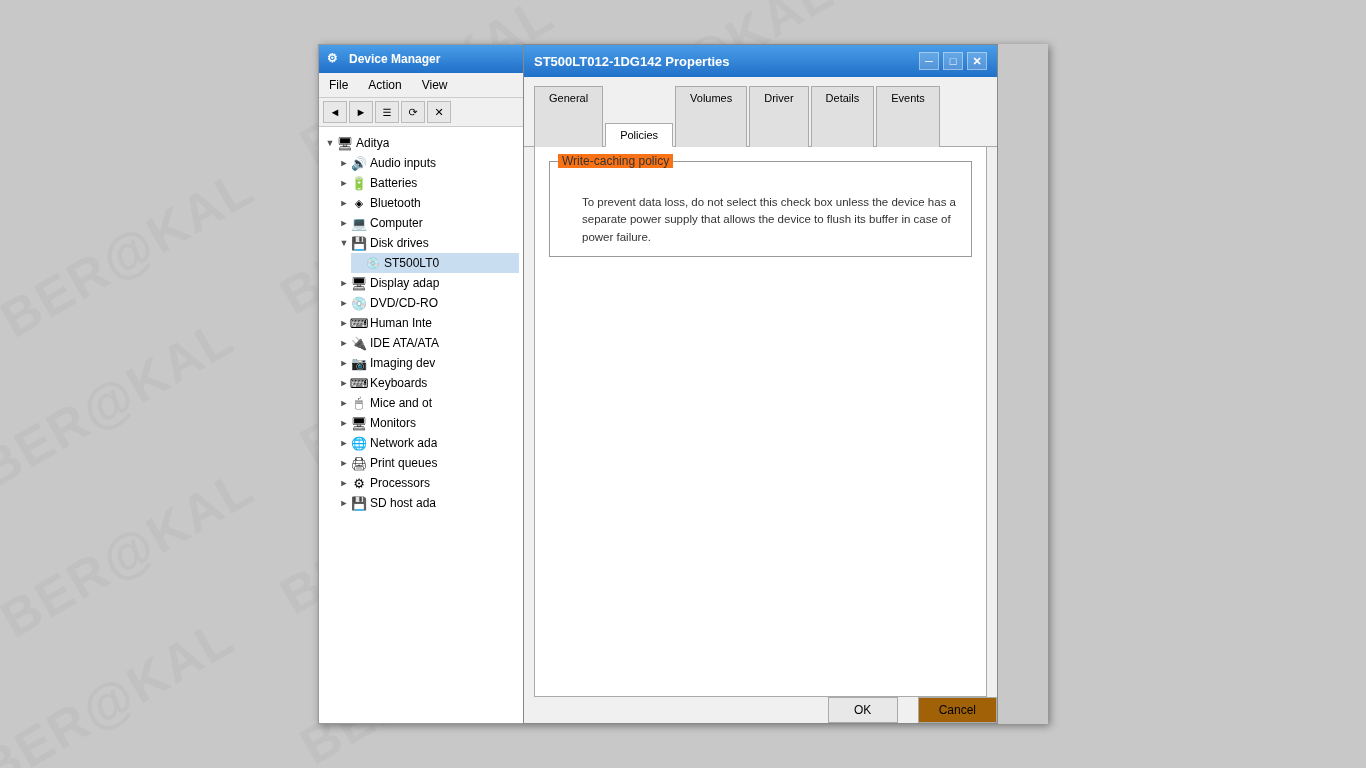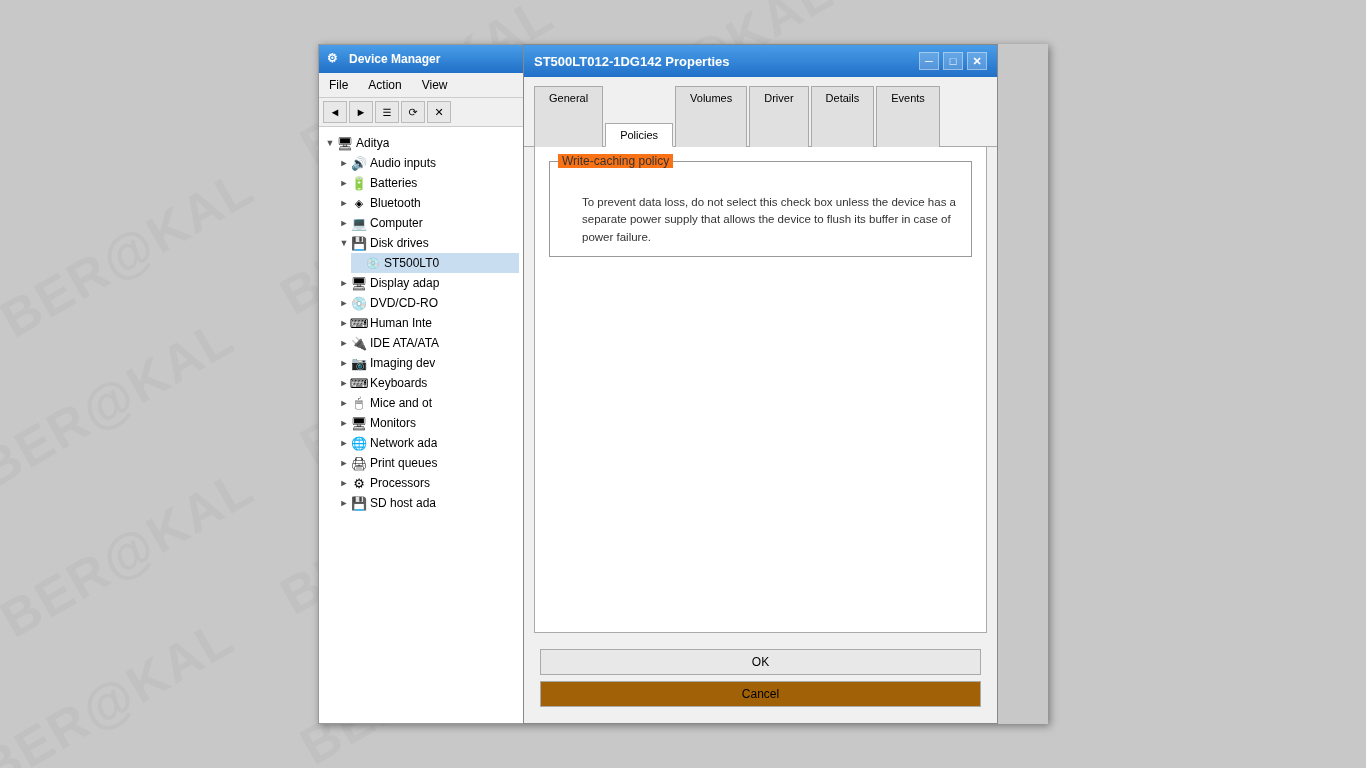--- a/index.html
+++ b/index.html
@@ -306,26 +306,25 @@
 
     .option-description {
       font-size: 11.5px;
       color: #333;
       margin-left: 20px;
       margin-top: 4px;
       line-height: 1.5;
     }
 
     .prop-footer {
-      padding: 16px;
+      padding: 0;
       display: flex;
       justify-content: flex-end;
-      gap: 6px;
-      flex-shrink: 0;
-      flex-direction: column;
+      gap: 20px;
+      flex-shrink: 0;
     }
 
     .dialog-btn {
       padding: 5px 20px;
       font-size: 12px;
       border: 1px solid #aaa;
       background: #a16207;
       cursor: pointer;
       min-width: 70px;
       text-align: center;

